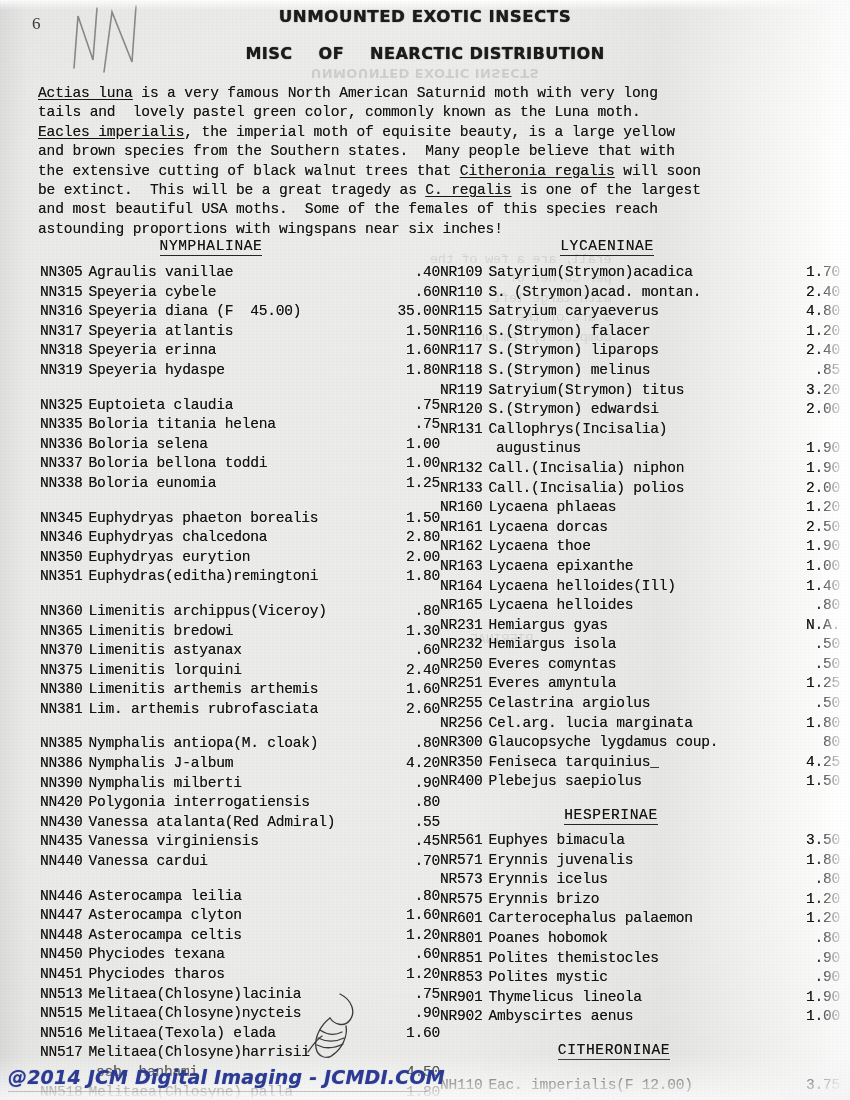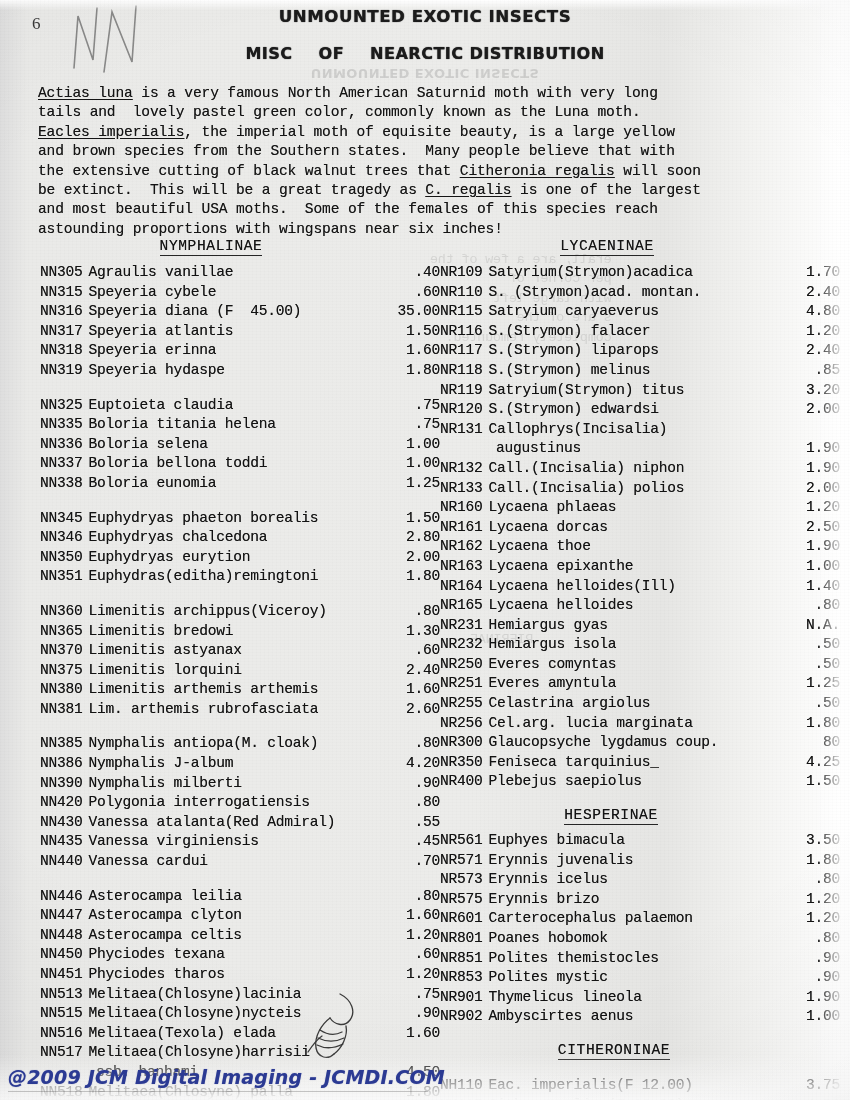--- a/index.html
+++ b/index.html
@@ -378,15 +378,15 @@
     </svg>
 
     <div id="edge-top"></div>
     <div id="edge-right"></div>
     <div id="edge-bottom"></div>
 
     <div id="paper-grain"></div>
     <div id="paper-vignette"></div>
 
     <div id="watermark-rule"></div>
-    <div id="watermark">@2009 JCM Digital Imaging - JCMDI.COM</div>
+    <div id="watermark">@2014 JCM Digital Imaging - JCMDI.COM</div>
   </div>
 </div>
 
 </body></html>

